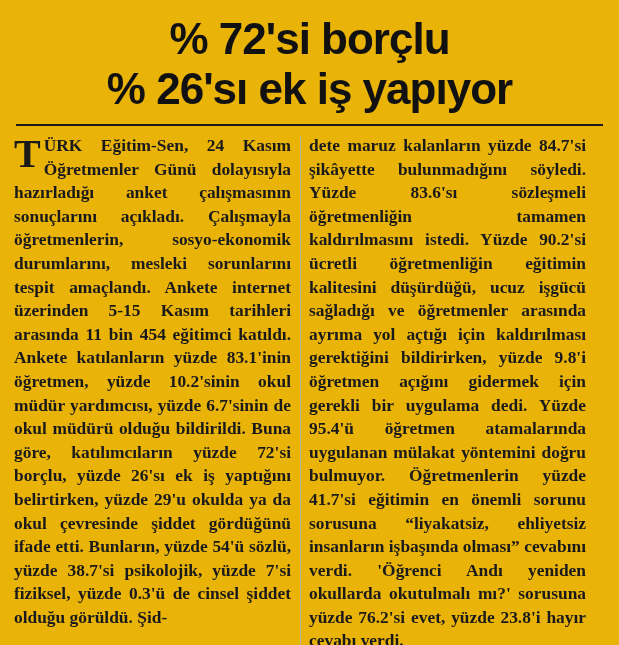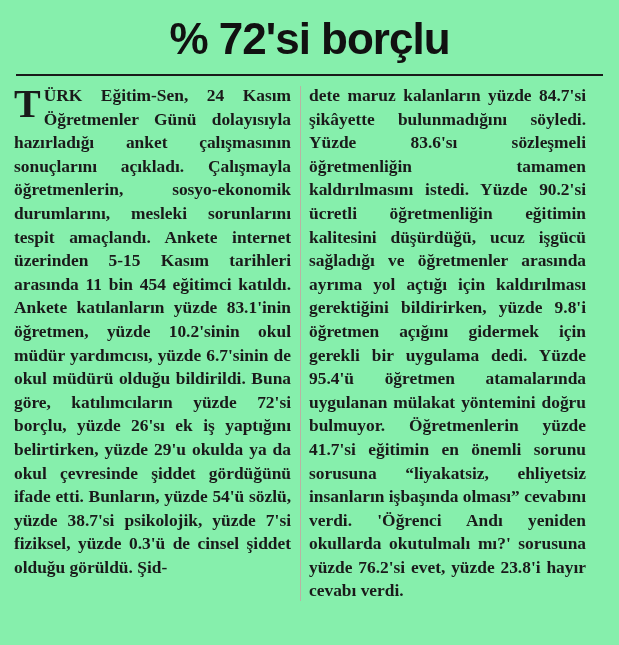--- a/index.html
+++ b/index.html
@@ -13,21 +13,21 @@
     font-family: "Liberation Serif", serif;
     color: #1a1a1a;
     overflow: hidden;
   }
   .page {
     position: relative;
     width: 619px;
     height: 645px;
     box-sizing: border-box;
     padding: 10px 14px 8px 14px;
-    background: #86efac;
+    background: #eab308;
   }
   .headline {
     text-align: center;
     font-family: "Liberation Sans", sans-serif;
     font-weight: bold;
     font-size: 44px;
     line-height: 50px;
     letter-spacing: -1px;
     color: #111;
     margin: 4px 0 0 0;
@@ -100,20 +100,21 @@
     letter-spacing: 0.2px;
   }
 </style>
 </head>
 <body>
 
 <div class="page">
 
   <div class="headline">
     <span class="line">% 72'si borçlu</span>
+    <span class="line">% 26'sı ek iş yapıyor</span>
   </div>
 
   <div class="rule"></div>
 
   <div class="columns">
     <div class="col-divider"></div>
 
     <div class="col">
       <p>
         <span class="dropcap">T</span>

